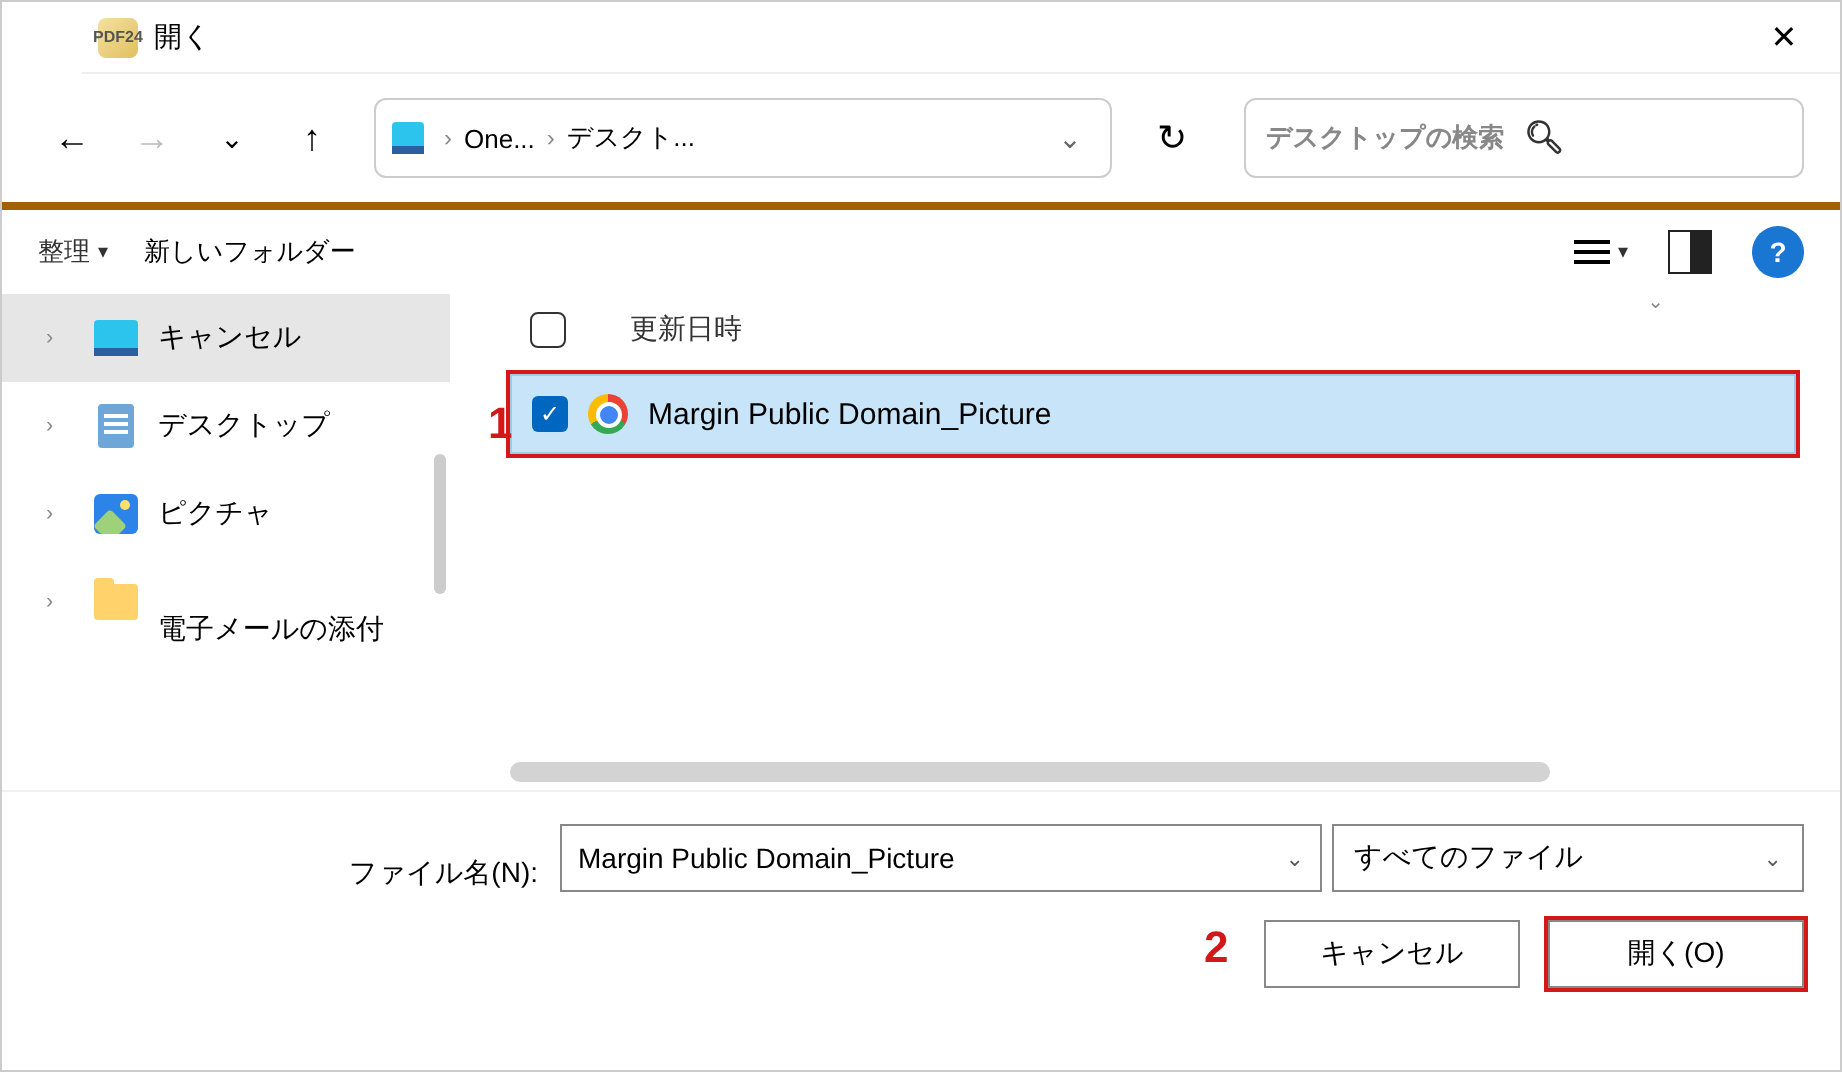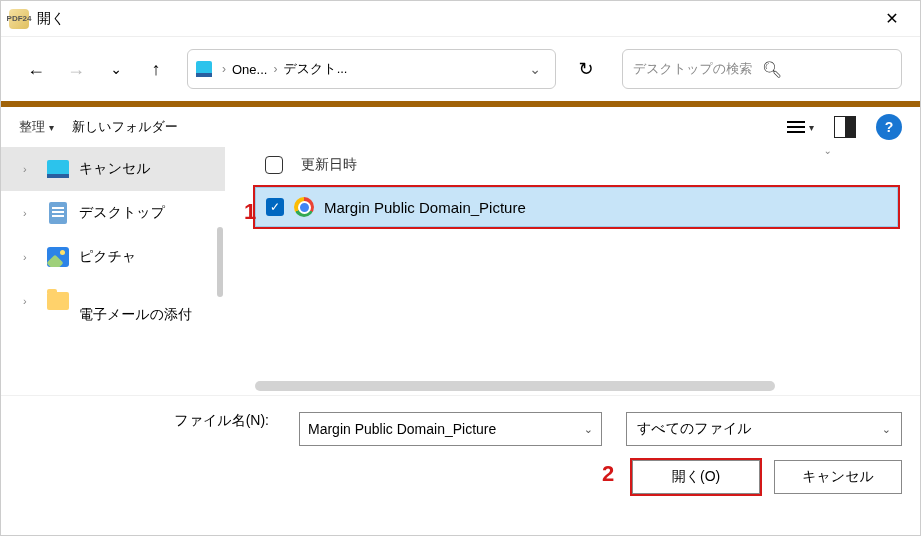--- a/index.html
+++ b/index.html
@@ -15,20 +15,21 @@
     border: 1px solid #ccc;
     position: relative;
   }
   
   .titlebar {
     height: 36px;
     display: flex;
     align-items: center;
     padding: 0 8px;
     border-bottom: 1px solid #eee;
+    margin-left: 40px;
   }
   .titlebar .appicon {
     width: 20px; height: 20px;
     margin-right: 8px;
     position: relative;
     background: linear-gradient(135deg,#f5e0a0,#e0c060);
     border-radius: 4px;
     display:flex;align-items:center;justify-content:center;
     font-size:8px;color:#555;font-weight:bold;
   }
@@ -79,32 +80,32 @@
   .bc-sep { color:#888; font-size:12px; padding:0 2px; }
   .bc-item { cursor:pointer; }
   .bc-spacer{flex:1;}
   .bc-drop {
     width:24px;height:24px;display:flex;align-items:center;justify-content:center;color:#666;cursor:pointer;font-size:14px;
   }
   .refreshbtn{
     width:40px;height:40px;display:flex;align-items:center;justify-content:center;cursor:pointer;font-size:18px;margin-left:4px;
   }
   .searchbox{
-    width:280px;height:40px;border:1px solid #ccc;border-radius:6px;display:flex;align-items:center;padding:0 10px;margin-left:10px;color:#888;
+    width:280px;height:40px;border:1px solid #ccc;border-radius:6px;display:flex;align-items:center;padding:0 10px;margin-left:10px;color:#888;font-weight:bold;
   }
   .searchbox span{flex:1;}
   .searchbox .mag{font-size:16px;color:#333;cursor:pointer;}
 
   
   .cmdrow{
     height:46px;
     display:flex;align-items:center;
     padding:0 18px;
     gap:18px;
-    border-top:6px solid #a16207;
+    border-top:4px solid #a16207;
   }
   .cmdrow .organize{color:#333;cursor:pointer;display:flex;align-items:center;gap:4px;}
   .cmdrow .organize .caret{color:#333;font-size:10px;}
   .cmdrow .newfolder{cursor:pointer;}
   .cmdrow .rightctrls{margin-left:auto;display:flex;align-items:center;gap:20px;}
   .viewbtn{display:flex;align-items:center;gap:4px;cursor:pointer;font-size:20px;position:relative;}
   .viewbtn .lines{display:flex;flex-direction:column;gap:3px;}
   .viewbtn .lines span{display:block;width:18px;height:2px;background:#000;}
   .viewbtn .caret{font-size:10px;color:#333;}
   .panebtn{width:22px;height:22px;border:1px solid #222;position:relative;cursor:pointer;}
@@ -142,21 +143,21 @@
   .icon-folder::before{content:"";position:absolute;top:-3px;left:0;width:10px;height:4px;background:#ffd26b;border-radius:2px 2px 0 0;}
 
   .listpane{flex:1;position:relative;overflow:hidden;}
   .colheader{
     height:36px;display:flex;align-items:center;font-size:14px;color:#333;
     padding-left:40px;
     position:relative;
   }
   .colheader .chk{width:18px;height:18px;border:1.5px solid #333;border-radius:4px;margin-right:18px;cursor:pointer;}
   .colheader .namecol{flex:1;}
-  .colheader .datecol{width:180px;}
+  .colheader .datecol{width:180px;margin-left:14px;}
   .sortcaret{position:absolute;right:88px;top:-2px;font-size:10px;color:#888;}
   .filerow-wrap{position:relative;margin:4px 22px 0 30px;}
   .filerow{
     height:40px;display:flex;align-items:center;
     background:#c7e4f8;
     border:1px solid #9ccbea;
     padding-left:10px;gap:10px;cursor:pointer;
     outline:2px solid #d41818;outline-offset:0;
     font-size:15px;
   }
@@ -167,25 +168,25 @@
 
   .annot{position:absolute;color:#d41818;font-weight:bold;font-size:22px;pointer-events:none;}
   .annot.a1{left:243px;top:198px;}
   .annot.a2{left:601px;top:460px;}
 
   
   .bottom{
     padding:16px 18px 0 18px;
     border-top:1px solid #f0f0f0;
   }
-  .fnrow{display:flex;align-items:flex-start;gap:24px;}
+  .fnrow{display:flex;align-items:flex-end;gap:5px;}
   .fnrow .lbl{width:256px;text-align:right;padding-right:6px;font-size:14px;}
   .fncombo{flex:1;height:34px;border:1px solid #888;display:flex;align-items:center;padding:0 8px;font-size:14px;position:relative;cursor:text;}
   .fncombo .caret{margin-left:auto;font-size:11px;color:#555;cursor:pointer;}
-  .filtercombo{width:276px;height:34px;border:1px solid #888;display:flex;align-items:center;padding:0 10px;font-size:14px;cursor:pointer;}
+  .filtercombo{width:236px;height:34px;border:1px solid #888;display:flex;align-items:center;padding:0 10px;font-size:14px;cursor:pointer;}
   .filtercombo .caret{margin-left:auto;font-size:11px;color:#555;}
   .btnrow{display:flex;gap:14px;justify-content:flex-end;margin-top:14px;}
   .btn{width:128px;height:34px;border:1px solid #888;display:flex;align-items:center;justify-content:center;cursor:pointer;font-size:14px;background:#fff;}
   .btn.open{outline:2px solid #d41818;outline-offset:0;}
 </style>
 </head>
 <body>
 
 <div class="titlebar">
   <div class="appicon">PDF24</div>
@@ -297,19 +298,19 @@
     <div class="fncombo">
       <span>Margin Public Domain_Picture</span>
       <span class="caret">⌄</span>
     </div>
     <div class="filtercombo">
       <span>すべてのファイル</span>
       <span class="caret">⌄</span>
     </div>
   </div>
   <div class="btnrow">
+    <div class="btn">キャンセル</div>
     <div class="btn open">開く(O)</div>
-    <div class="btn">キャンセル</div>
   </div>
 </div>
 
 <div class="annot a1">1</div>
 <div class="annot a2">2</div>
 
 </body></html>

